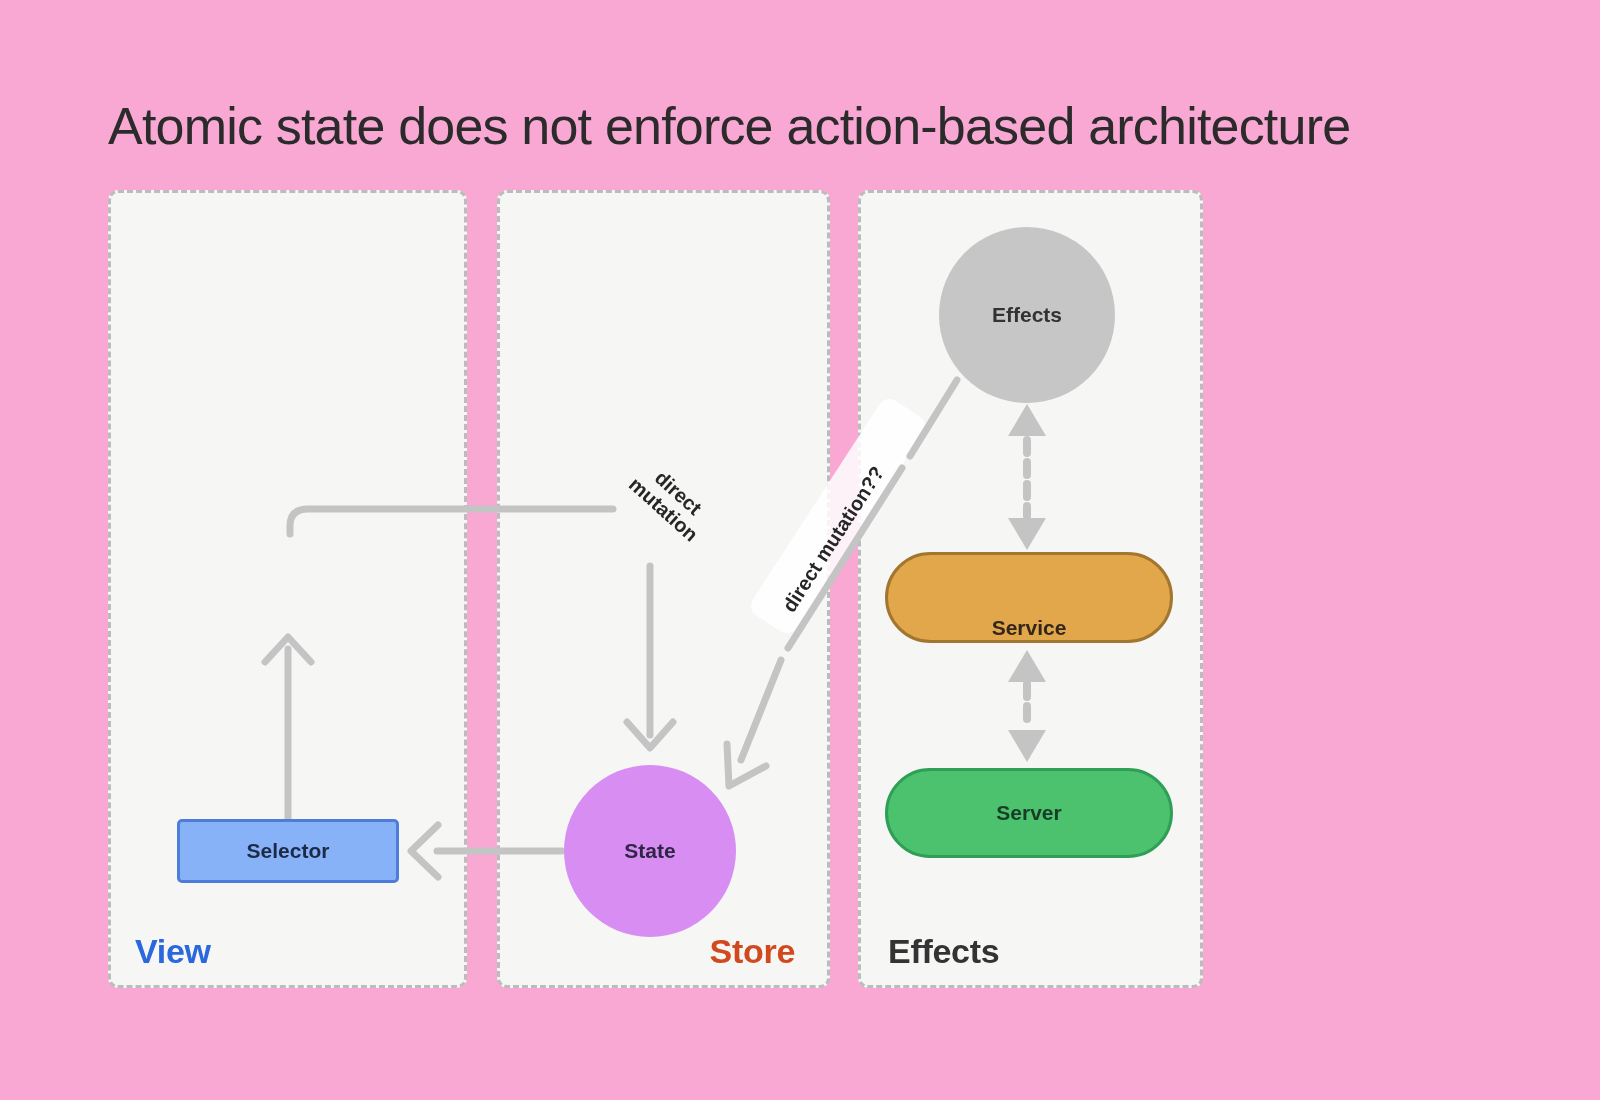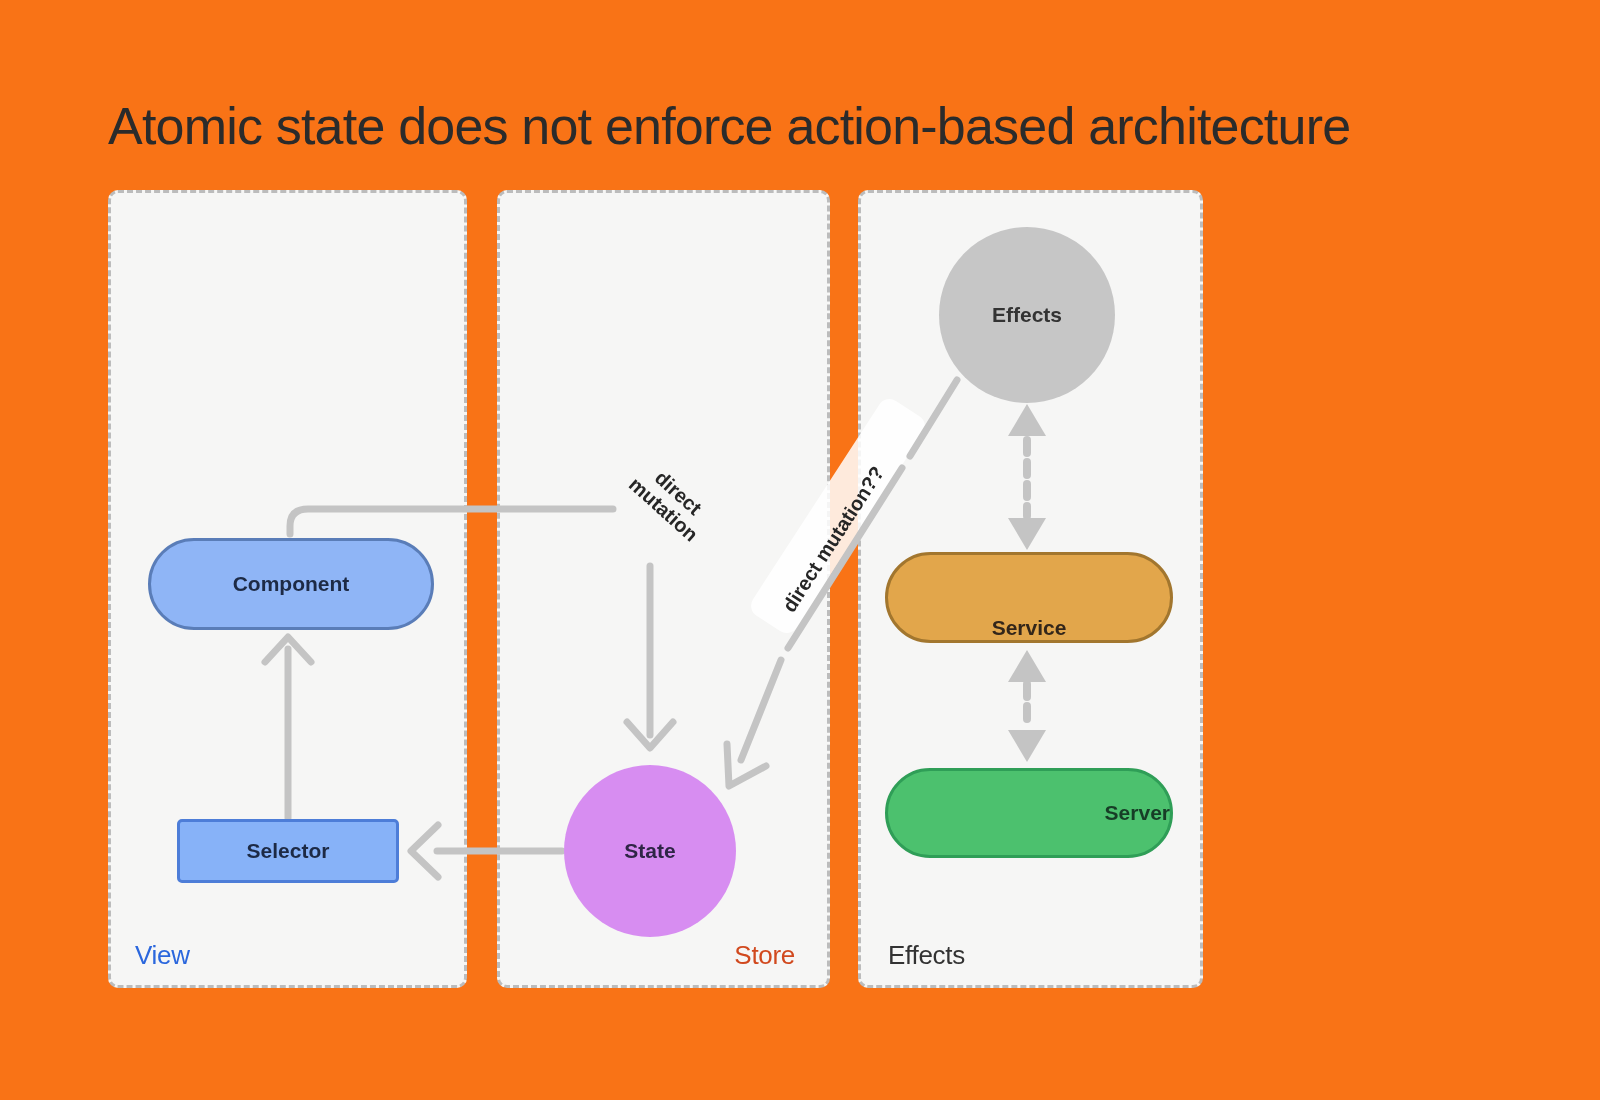--- a/index.html
+++ b/index.html
@@ -1,20 +1,20 @@
 <!DOCTYPE html>
 <html><head>
 <meta charset="utf-8">
 <style>
   html, body { margin: 0; padding: 0; background: #ffffff; }
   #stage {
     position: relative;
     width: 1600px;
     height: 1100px;
-    background: #f97316;
+    background: #f9a8d4;
     font-family: "Liberation Sans", sans-serif;
     overflow: hidden;
   }
   #title {
     position: absolute;
     left: 108px;
     top: 96px;
     font-size: 52px;
     font-weight: 500;
     letter-spacing: -0.8px;
@@ -29,22 +29,22 @@
     border: 3px dashed #bcbcbc;
     border-radius: 10px;
     z-index: 1;
   }
   #panel-view    { left: 108px; width: 359px; }
   #panel-store   { left: 497px; width: 333px; }
   #panel-effects { left: 858px; width: 345px; }
   .panel-label {
     position: absolute;
     bottom: 14px;
-    font-size: 26px;
-    font-weight: 400;
+    font-size: 34px;
+    font-weight: 700;
     letter-spacing: -0.3px;
     z-index: 5;
   }
   #panel-view .panel-label    { left: 24px; }
   #panel-store .panel-label   { right: 32px; margin-top: 40px; }
   #panel-effects .panel-label { left: 27px; }
 
   #diagonal-label-backdrop {
     position: absolute;
     left: 838px;
@@ -147,36 +147,33 @@
       </g>
       <g stroke="none" fill="#c4c4c4">
         <polygon points="1027,404 1008,436 1046,436"></polygon>
         <polygon points="1027,550 1008,518 1046,518"></polygon>
         <polygon points="1027,650 1008,682 1046,682"></polygon>
         <polygon points="1027,762 1008,730 1046,730"></polygon>
       </g>
     </g>
   </svg>
 
-  <div class="node" id="node-component" style="background-color: rgb(143, 181, 246); border-color: rgb(90, 125, 184); color: rgb(29, 42, 69);">
-    <span>Component</span>
-  </div>
   <div class="node" id="node-selector" style="background-color: rgb(135, 178, 248); border-color: rgb(77, 125, 216); color: rgb(29, 42, 69);">
     <span>Selector</span>
   </div>
   <div class="node" id="node-state" style="background-color: rgb(215, 141, 241); color: rgb(47, 37, 70);">
     <span>State</span>
   </div>
   <div class="node" id="node-effects" style="background-color: rgb(198, 198, 198); color: rgb(51, 51, 51);">
     <span>Effects</span>
   </div>
   <div class="node" id="node-service" style="background-color: rgb(226, 166, 75); border-color: rgb(162, 118, 46); color: rgb(51, 38, 26); align-items: flex-end;">
     <span>Service</span>
   </div>
-  <div class="node" id="node-server" style="background-color: rgb(76, 193, 110); border-color: rgb(47, 158, 87); color: rgb(23, 61, 38); justify-content: flex-end;">
+  <div class="node" id="node-server" style="background-color: rgb(76, 193, 110); border-color: rgb(47, 158, 87); color: rgb(23, 61, 38);">
     <span>Server</span>
   </div>
 
   <div class="edge-label" id="edge-label-direct-mutation">direct
 mutation</div>
   <div class="edge-label" id="edge-label-direct-mutation2">direct mutation??</div>
 
 </div>
 
 </body></html>

